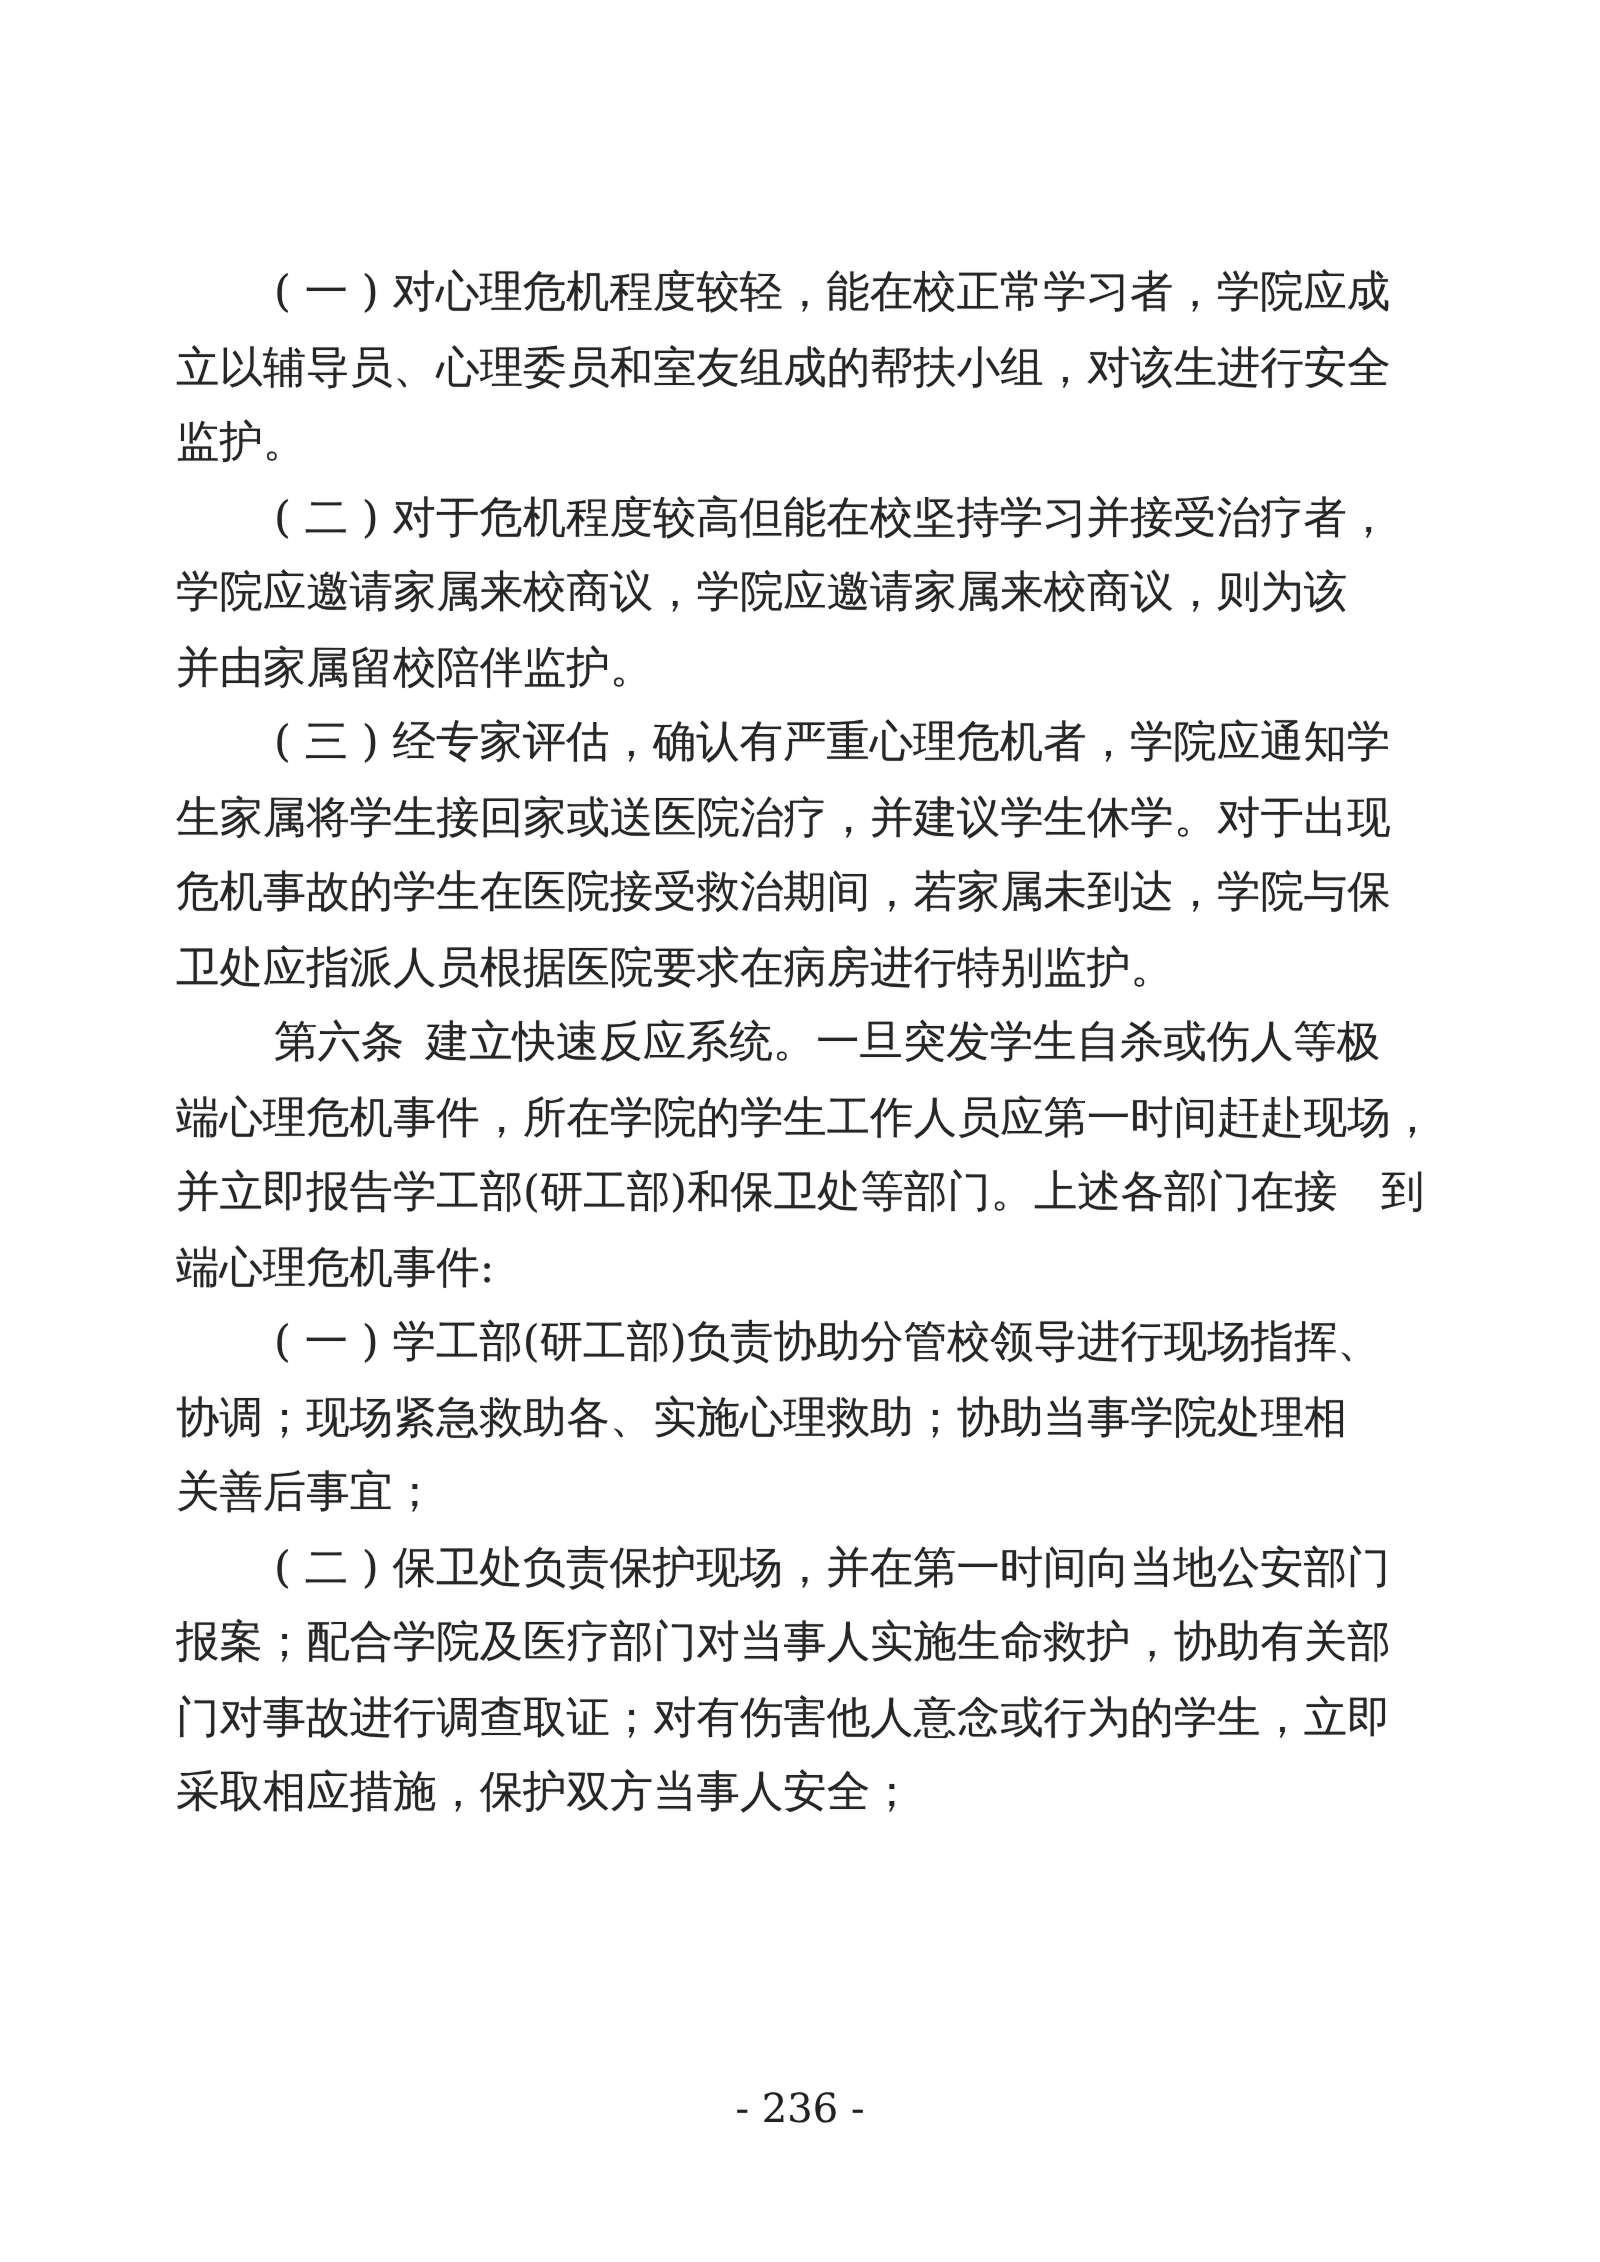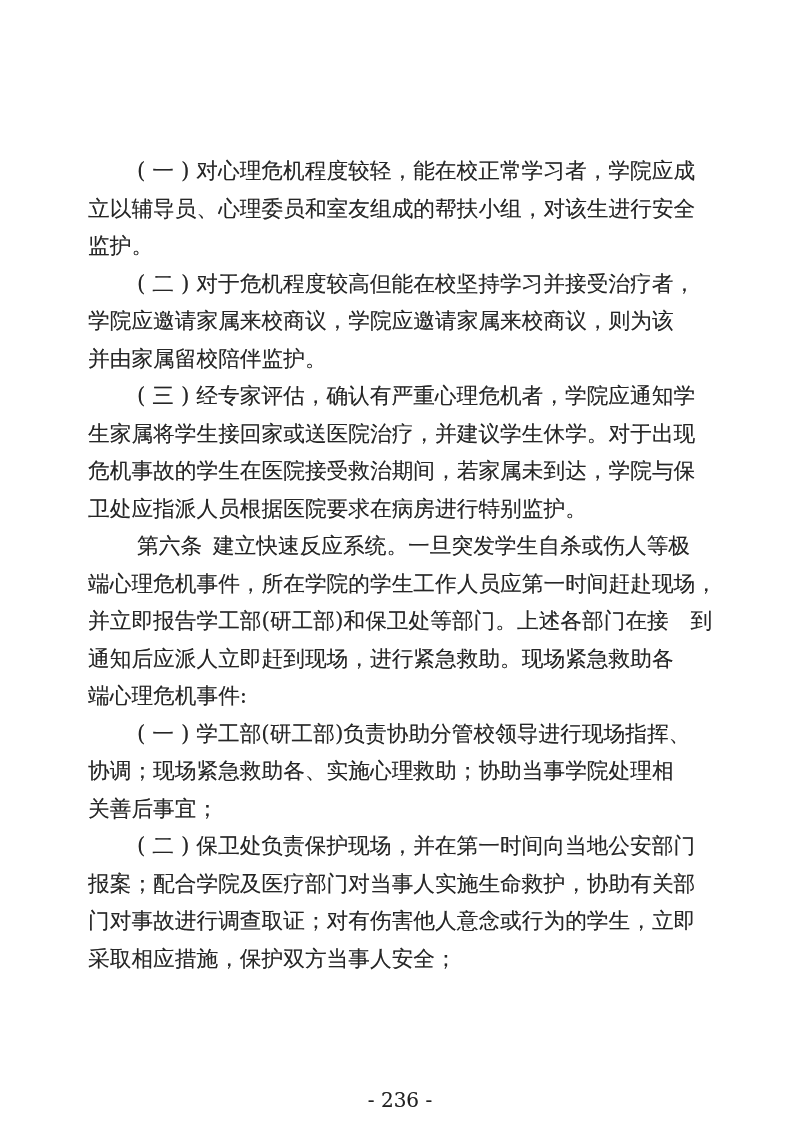--- a/index.html
+++ b/index.html
@@ -17,40 +17,38 @@
     background: #ffffff;
   }
   .textblock {
     position: absolute;
     left: 88px;
     top: 128px;
     width: 640px;
     font-size: 21.7px;
     color: #262626;
     text-shadow: 0 0 0.6px rgba(50,50,50,0.45);
-    margin-top: 24px;
   }
   .para { margin: 0; }
   .line {
     height: 37.5px;
     line-height: 37.5px;
     white-space: pre;
   }
   .line.indent { text-indent: 49px; }
   .line b { font-weight: 400; }
   .footer {
     position: absolute;
     top: 1042px;
     left: 0;
     width: 100%;
     text-align: center;
     font-size: 20px;
     color: #222222;
     text-shadow: 0 0 0.5px rgba(50,50,50,0.4);
-    margin-top: 46px;
   }
 </style>
 </head>
 <body>
 
 <div class="page">
   <div class="textblock">
       <div class="para">
         <div class="line indent">( 一 ) 对心理危机程度较轻，能在校正常学习者，学院应成</div>
         <div class="line">立以辅导员、心理委员和室友组成的帮扶小组，对该生进行安全</div>
@@ -64,21 +62,20 @@
       <div class="para">
         <div class="line indent">( 三 ) 经专家评估，确认有严重心理危机者，学院应通知学</div>
         <div class="line">生家属将学生接回家或送医院治疗，并建议学生休学。对于出现</div>
         <div class="line">危机事故的学生在医院接受救治期间，若家属未到达，学院与保</div>
         <div class="line">卫处应指派人员根据医院要求在病房进行特别监护。</div>
       </div>
       <div class="para">
         <div class="line indent"><b>第六条</b> 建立快速反应系统。一旦突发学生自杀或伤人等极</div>
         <div class="line">端心理危机事件，所在学院的学生工作人员应第一时间赶赴现场，</div>
         <div class="line">并立即报告学工部(研工部)和保卫处等部门。上述各部门在接 到</div>
-        <div class="line">通知后应派人立即赶到现场，进行紧急救助。现场紧急救助各</div>
         <div class="line">端心理危机事件:</div>
       </div>
       <div class="para">
         <div class="line indent">( 一 ) 学工部(研工部)负责协助分管校领导进行现场指挥、</div>
         <div class="line">协调；现场紧急救助各、实施心理救助；协助当事学院处理相</div>
         <div class="line">关善后事宜；</div>
       </div>
       <div class="para">
         <div class="line indent">( 二 ) 保卫处负责保护现场，并在第一时间向当地公安部门</div>
         <div class="line">报案；配合学院及医疗部门对当事人实施生命救护，协助有关部</div>

